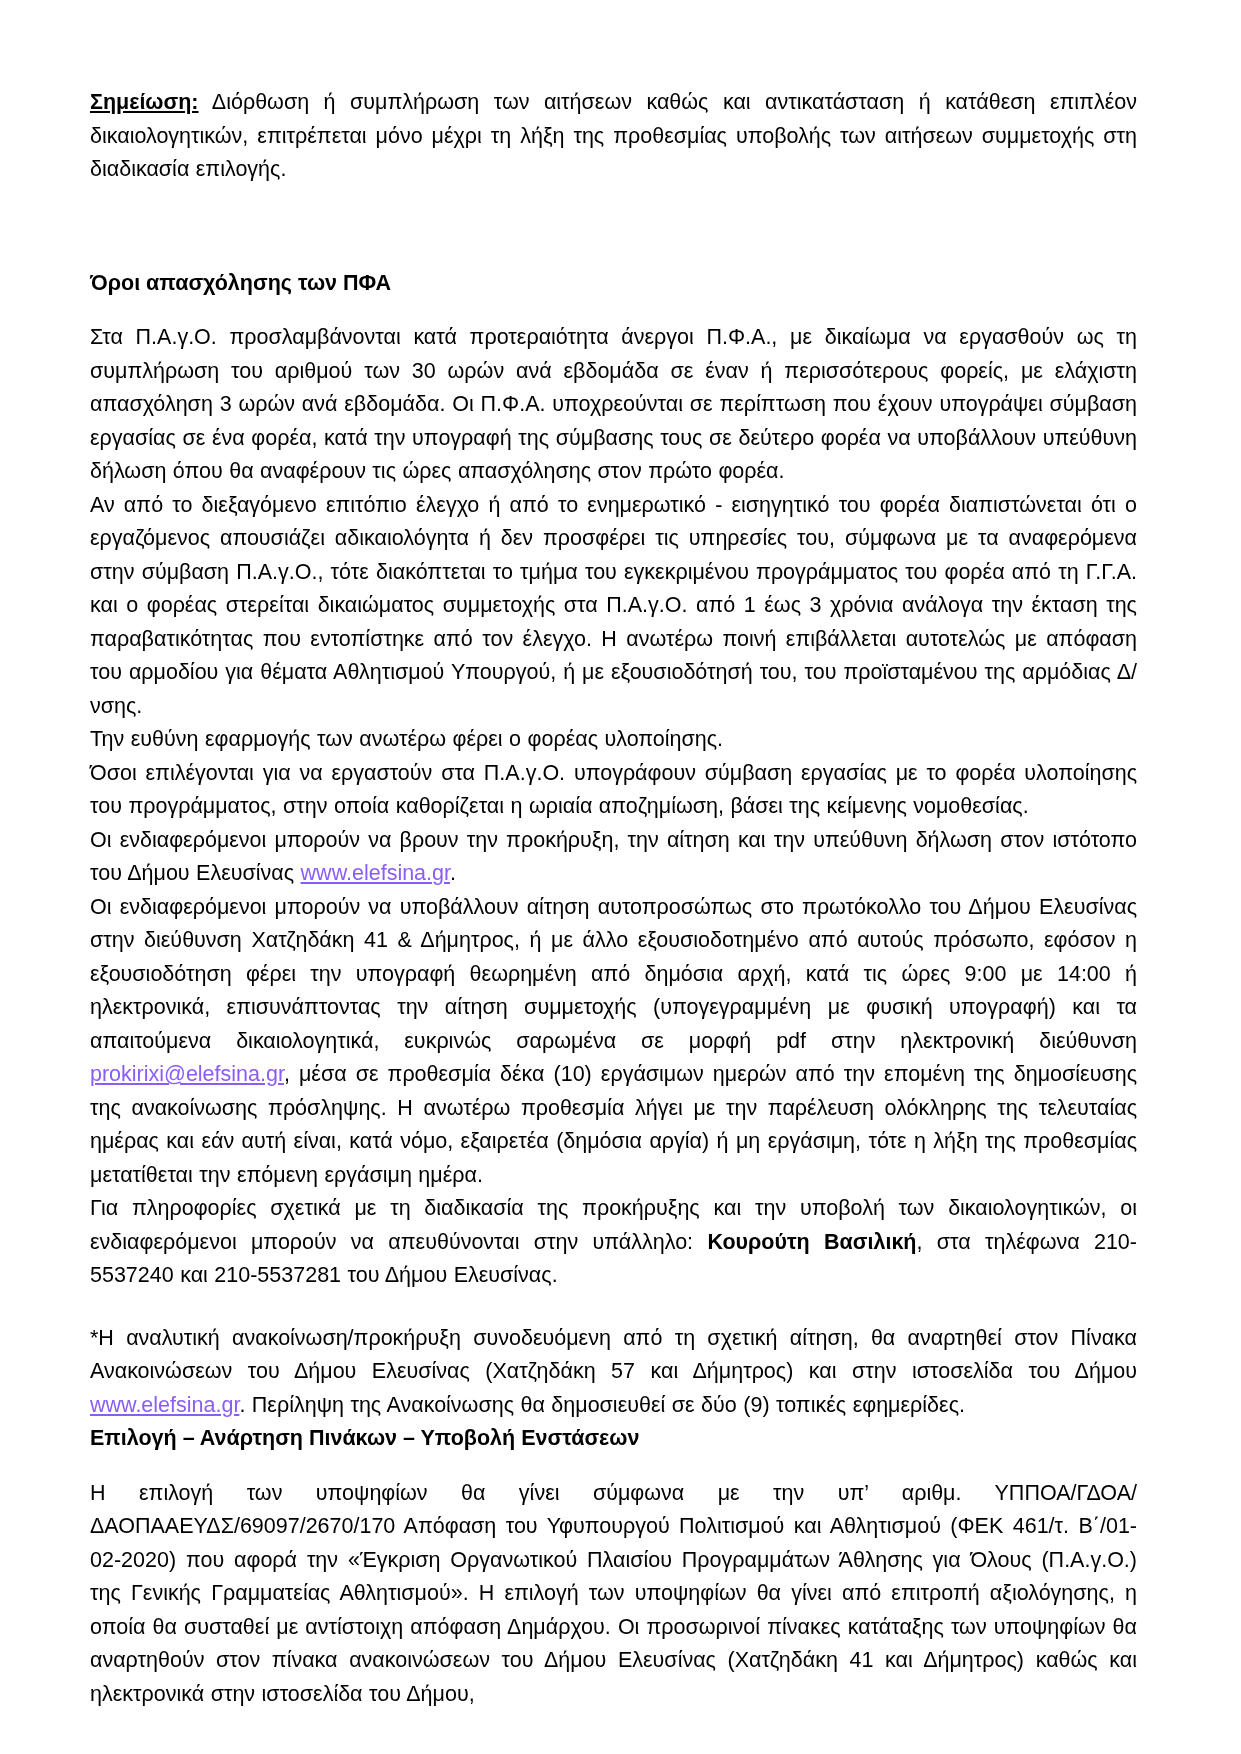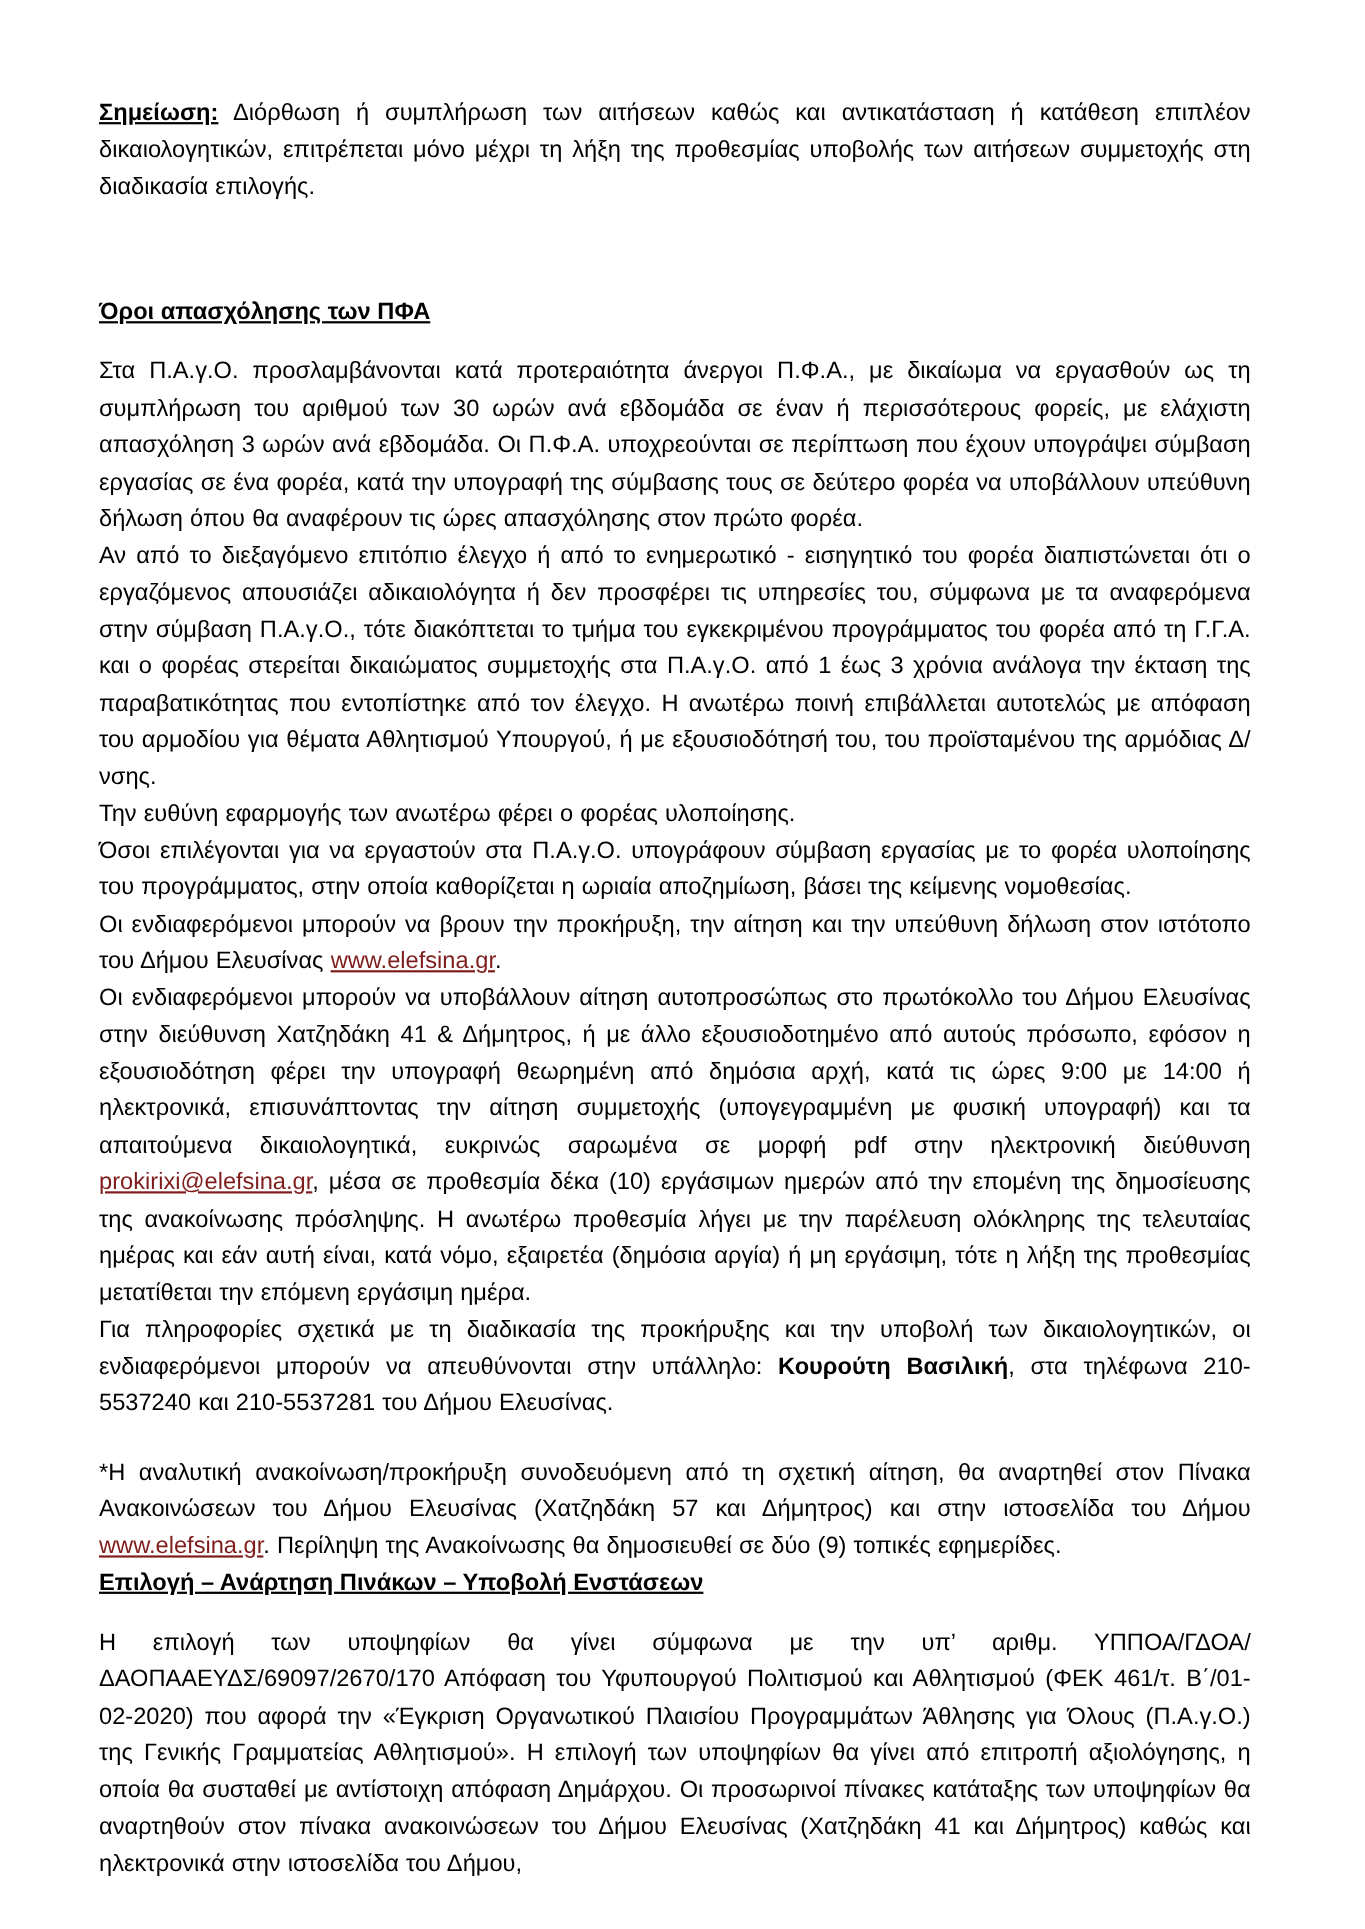--- a/index.html
+++ b/index.html
@@ -26,30 +26,29 @@
     font-size: 21.5px;
     line-height: 33.5px;
     text-align: justify;
     word-spacing: 0.5px;
   }
   .heading {
     margin: 0;
     font-size: 21.5px;
     line-height: 33.5px;
     font-weight: bold;
-    text-decoration: underline;
   }
   .mt-two-lines  { margin-top: 80px; }
   .mt-blank      { margin-top: 29px; }
   .mt-heading3   { }
   .heading + .para { margin-top: 21px; }
   .b { font-weight: bold; }
   .u { text-decoration: underline; }
   a.link {
-    color: #7f1d1d;
+    color: #8b5cf6;
     text-decoration: underline;
     cursor: pointer;
   }
 </style>
 </head>
 <body>
 
 <div class="page">
 
   <p class="para"><span class="b u">Σημείωση:</span><span> Διόρθωση ή συμπλήρωση των αιτήσεων καθώς και αντικατάσταση ή κατάθεση επιπλέον δικαιολογητικών, επιτρέπεται μόνο μέχρι τη λήξη της προθεσμίας υποβολής των αιτήσεων συμμετοχής στη διαδικασία επιλογής.</span></p>

